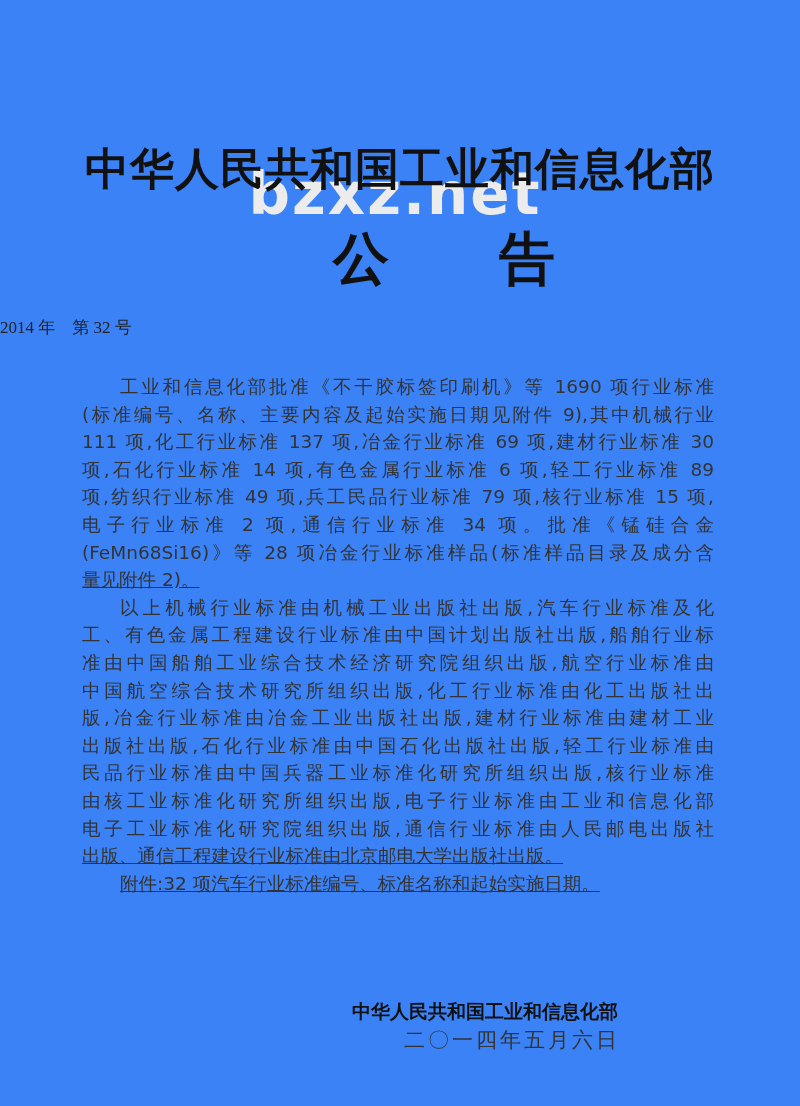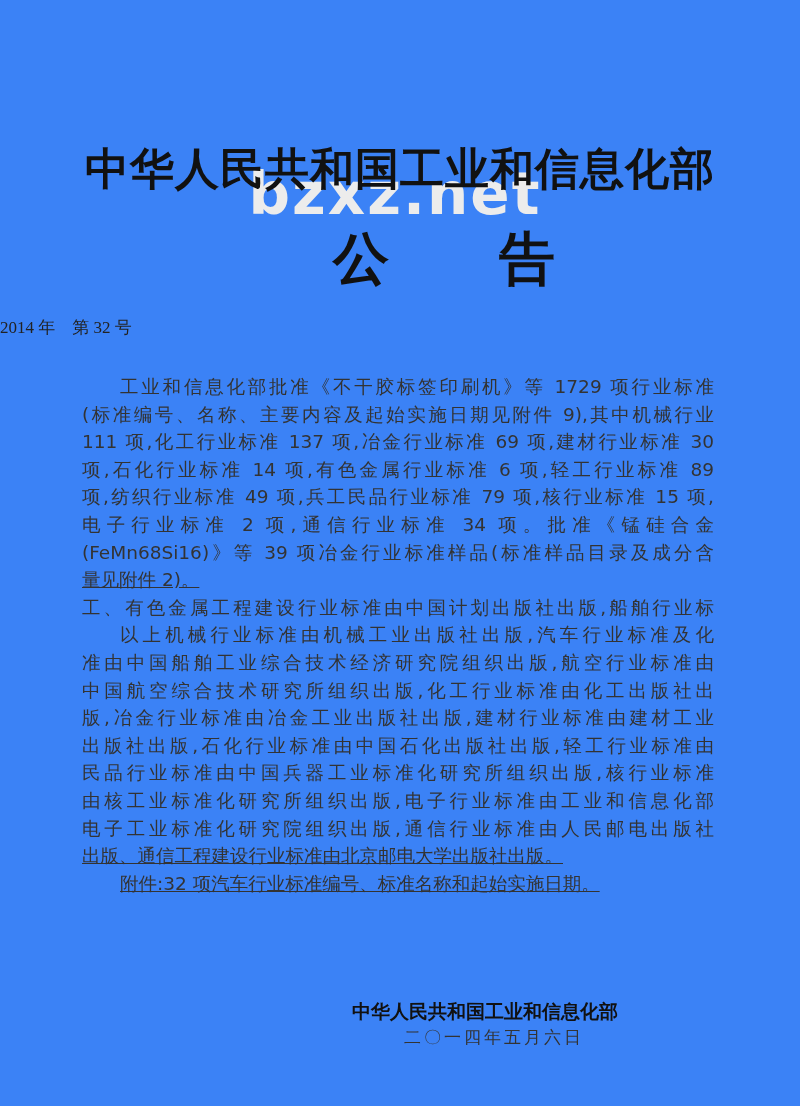--- a/index.html
+++ b/index.html
@@ -34,50 +34,50 @@
   }
   .line.last { text-align-last: left; text-decoration: underline; }
   .line.indent { padding-left: 38px; }
   .para2 { margin-top: 0; }
   .signature {
     position: absolute; left: 352px; top: 999px;
     font-family: "DejaVu Serif", serif; font-weight: bold; font-size: 19px; color: #111;
   }
   .sign-date {
     position: absolute; left: 404px; top: 1026px;
-    font-family: "DejaVu Sans", sans-serif; font-size: 17px; color: #333; letter-spacing: 3px; text-align: center;
+    font-family: "DejaVu Sans", sans-serif; font-size: 21px; color: #333; letter-spacing: 3px; text-align: center;
   }
 </style>
 </head>
 <body>
 
 <div class="page">
 
   <div class="watermark">bzxz.net</div>
 
   <div class="title">中华人民共和国工业和信息化部</div>
 
   <div class="subtitle">
     <span>公</span><span class="gap"></span><span>告</span>
   </div>
 
   <div class="docno">2014 年　第 32 号</div>
 
   <div class="body-lines">
-    <div class="line indent">工业和信息化部批准《不干胶标签印刷机》等 1729 项行业标准</div>
+    <div class="line indent">工业和信息化部批准《不干胶标签印刷机》等 1690 项行业标准</div>
     <div class="line">(标准编号、名称、主要内容及起始实施日期见附件 9),其中机械行业</div>
     <div class="line">111 项,化工行业标准 137 项,冶金行业标准 69 项,建材行业标准 30</div>
     <div class="line">项,石化行业标准 14 项,有色金属行业标准 6 项,轻工行业标准 89</div>
     <div class="line">项,纺织行业标准 49 项,兵工民品行业标准 79 项,核行业标准 15 项,</div>
     <div class="line">电子行业标准 2 项,通信行业标准 34 项。批准《锰硅合金</div>
-    <div class="line">(FeMn68Si16)》等 39 项冶金行业标准样品(标准样品目录及成分含</div>
+    <div class="line">(FeMn68Si16)》等 28 项冶金行业标准样品(标准样品目录及成分含</div>
     <div class="line last">量见附件 2)。</div>
 
+    <div class="line indent para2">以上机械行业标准由机械工业出版社出版,汽车行业标准及化</div>
     <div class="line">工、有色金属工程建设行业标准由中国计划出版社出版,船舶行业标</div>
-    <div class="line indent para2">以上机械行业标准由机械工业出版社出版,汽车行业标准及化</div>
     <div class="line">准由中国船舶工业综合技术经济研究院组织出版,航空行业标准由</div>
     <div class="line">中国航空综合技术研究所组织出版,化工行业标准由化工出版社出</div>
     <div class="line">版,冶金行业标准由冶金工业出版社出版,建材行业标准由建材工业</div>
     <div class="line">出版社出版,石化行业标准由中国石化出版社出版,轻工行业标准由</div>
     <div class="line">民品行业标准由中国兵器工业标准化研究所组织出版,核行业标准</div>
     <div class="line">由核工业标准化研究所组织出版,电子行业标准由工业和信息化部</div>
     <div class="line">电子工业标准化研究院组织出版,通信行业标准由人民邮电出版社</div>
     <div class="line last">出版、通信工程建设行业标准由北京邮电大学出版社出版。</div>
 
     <div class="line indent last">附件:32 项汽车行业标准编号、标准名称和起始实施日期。</div>

